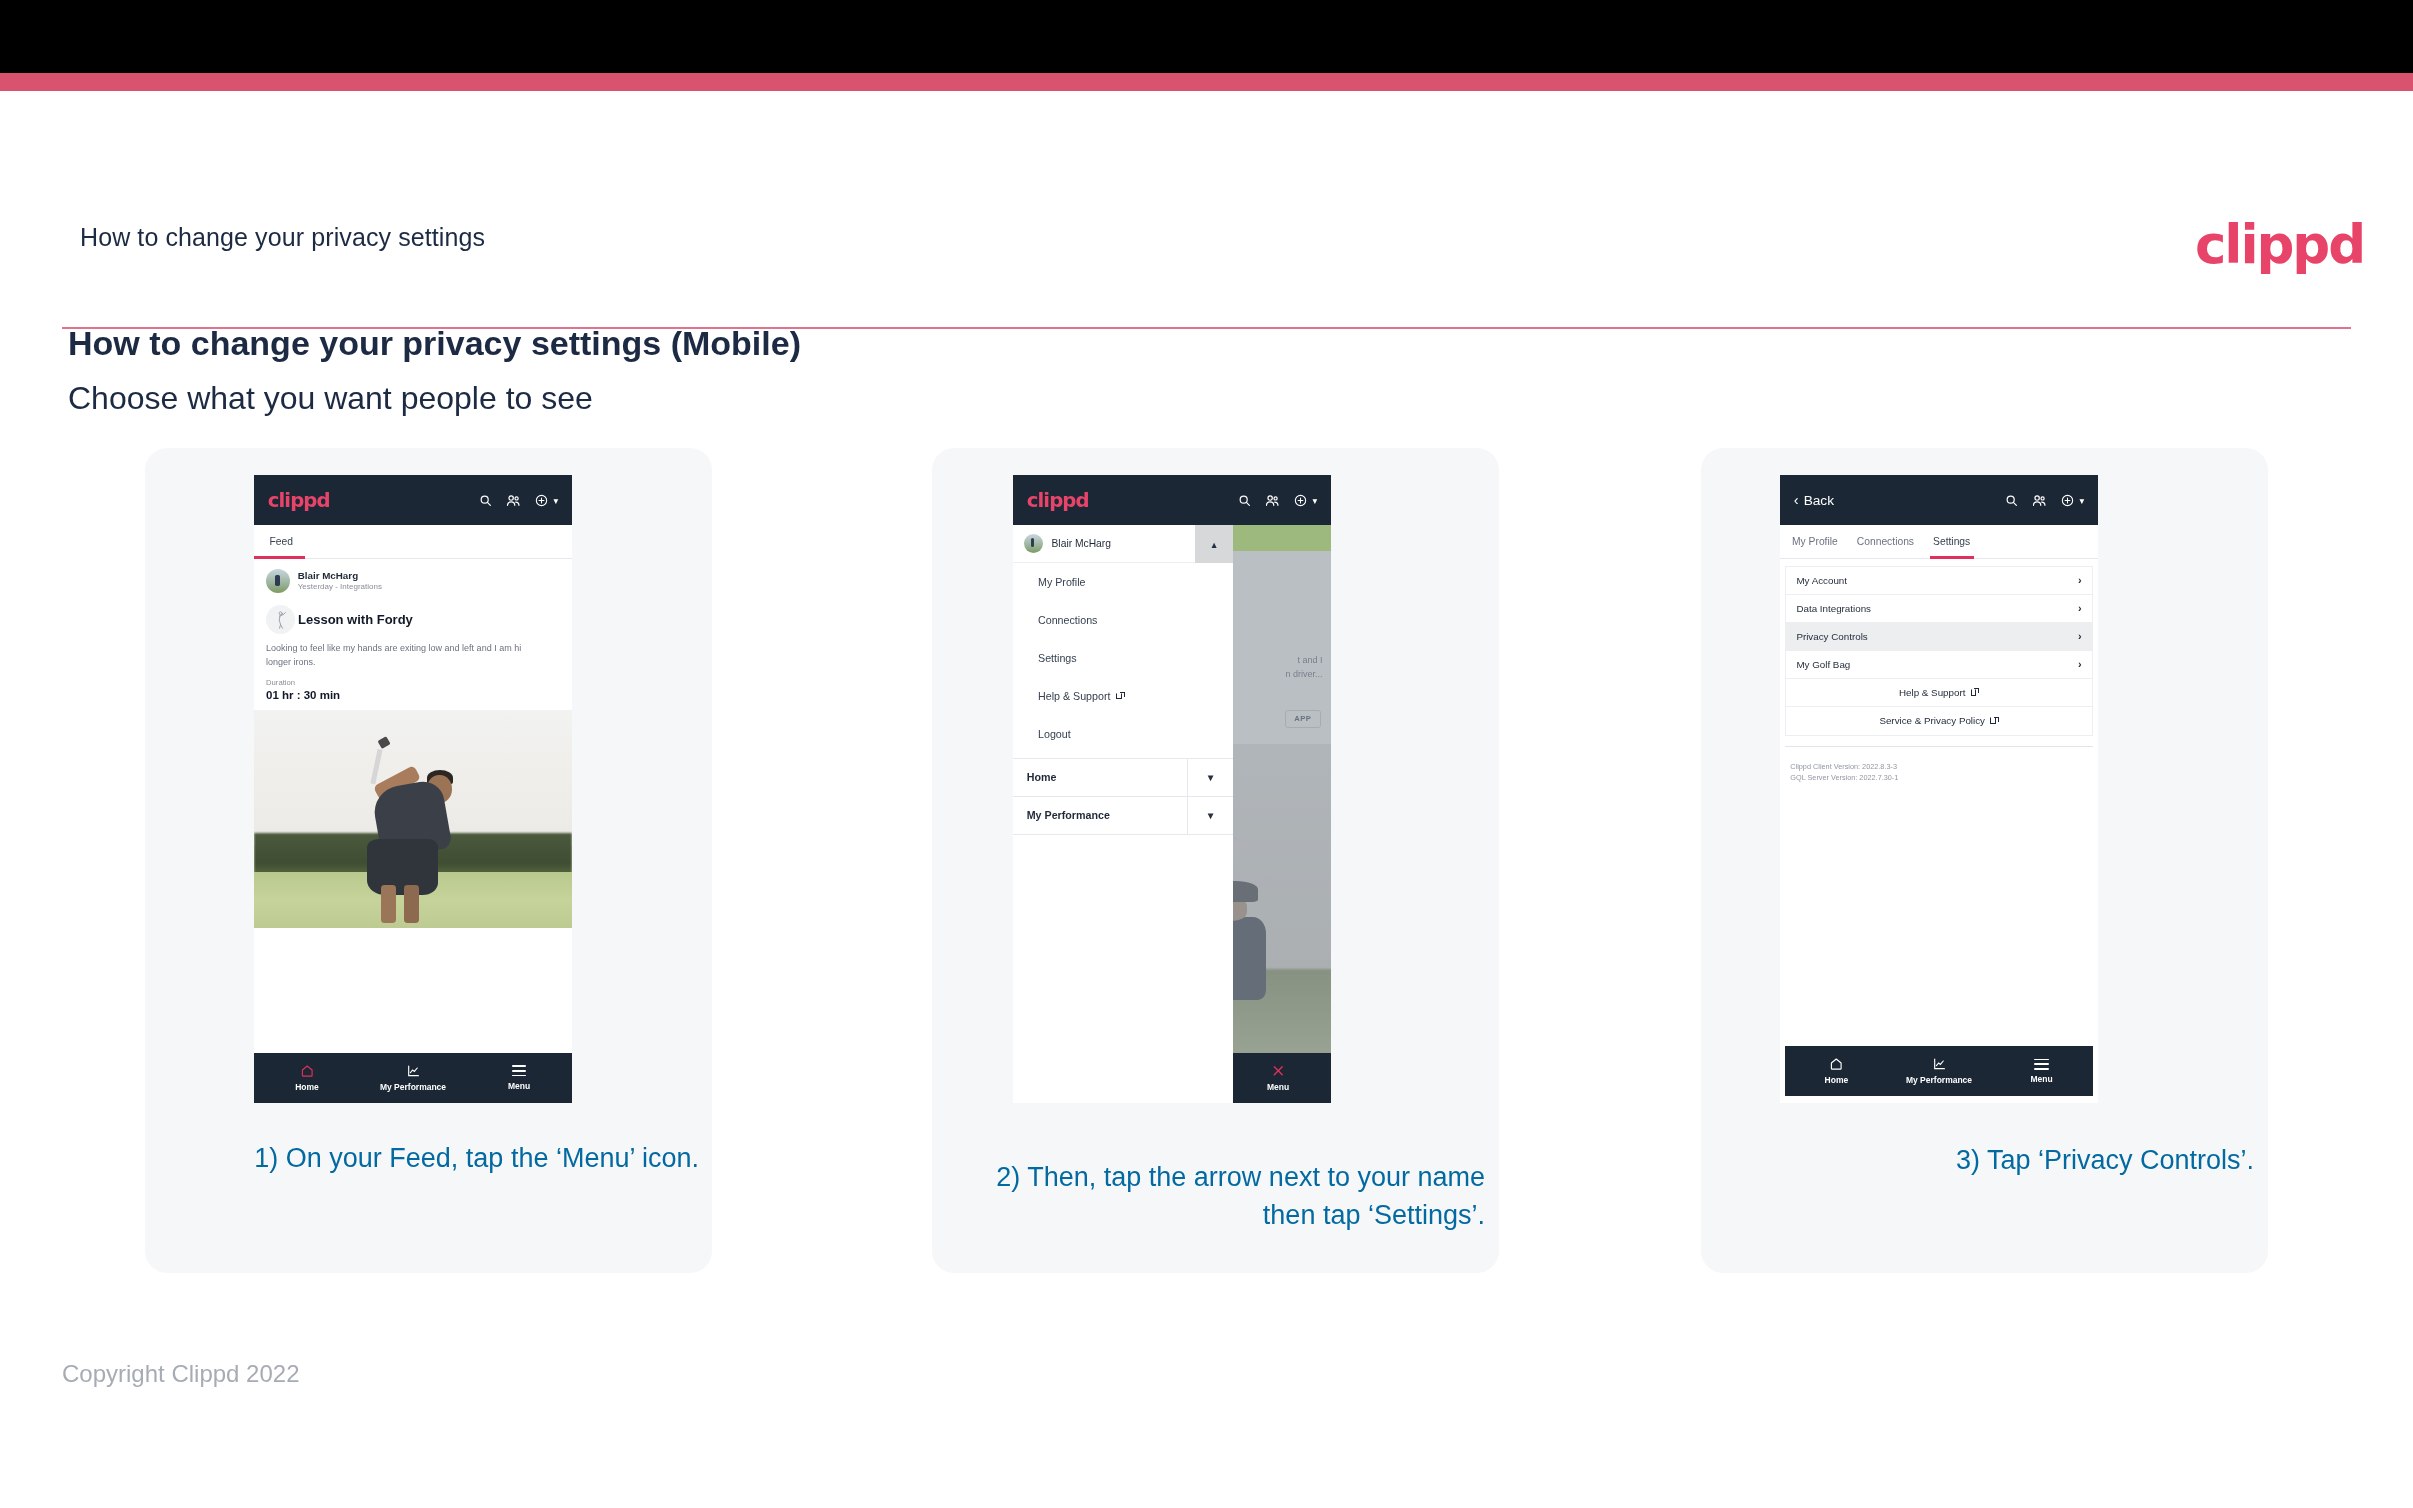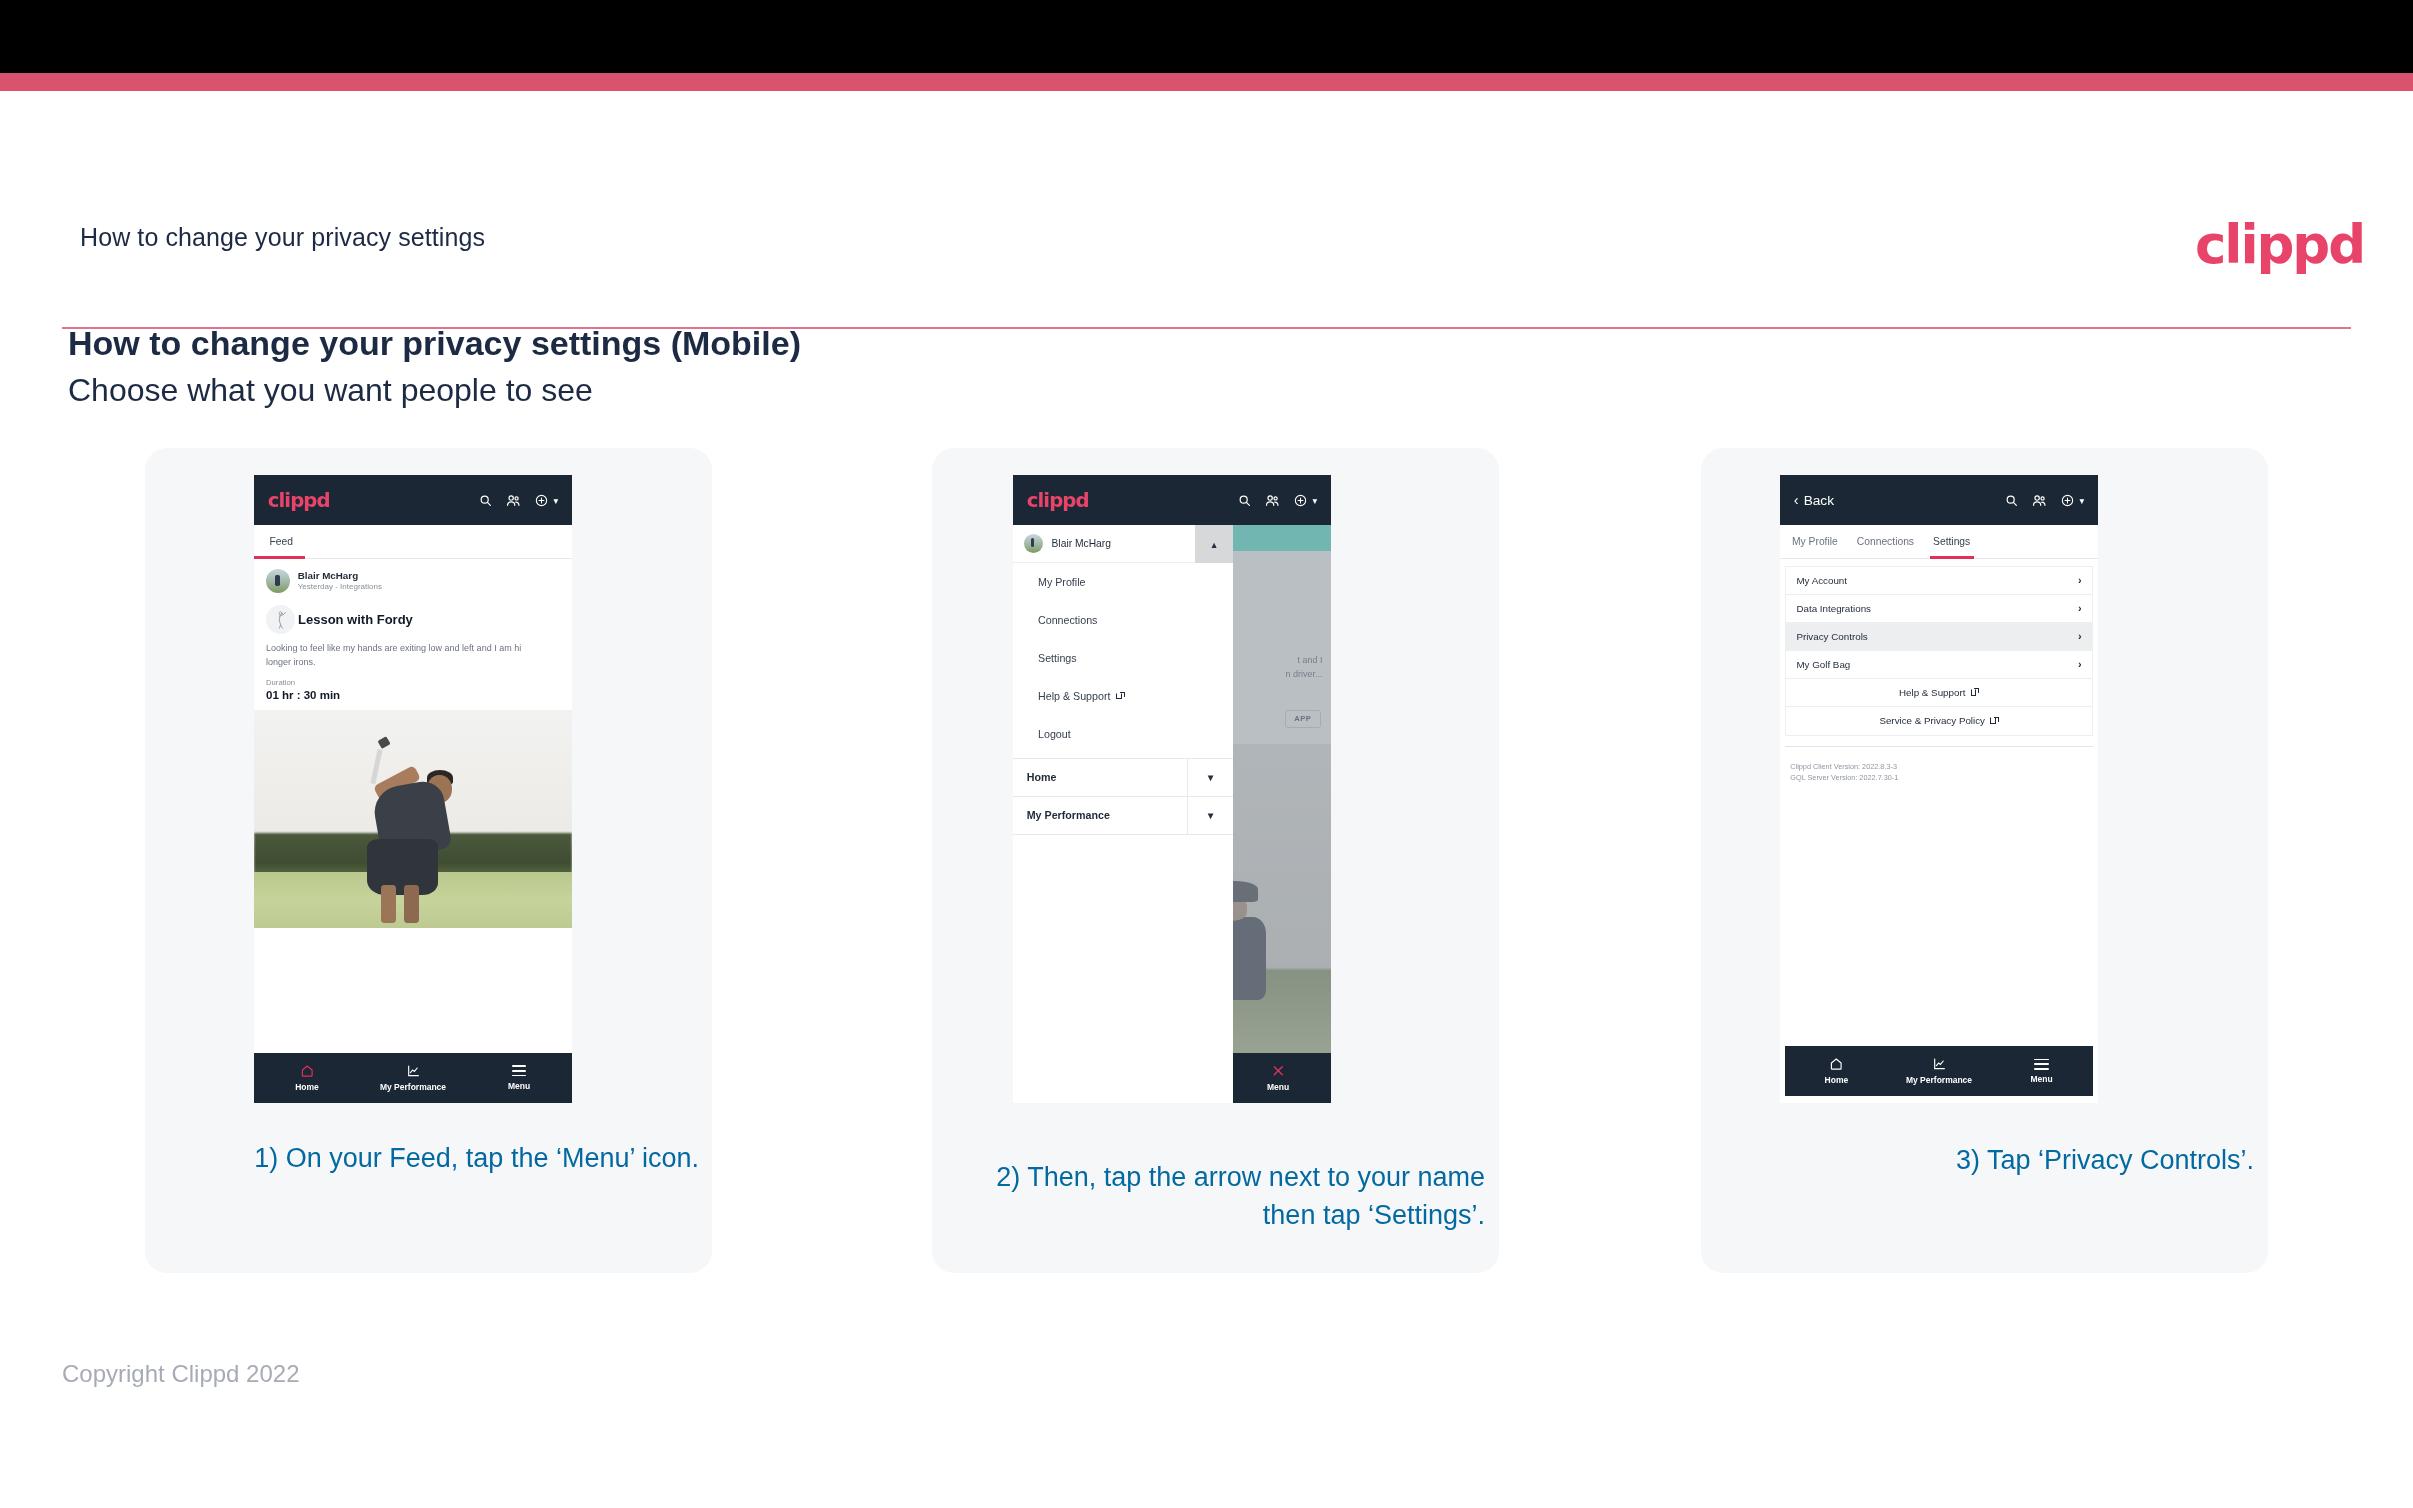--- a/index.html
+++ b/index.html
@@ -24,21 +24,21 @@
   .hdr-logo {
     position: absolute; right: 49px; top: 123px;
     font-size: 53px; font-weight: 700; color: #e8446a;
     letter-spacing: -2.1px; font-family: "DejaVu Sans", sans-serif;
   }
   .hdr-rule { position: absolute; left: 62px; top: 236px; width: 2289px; height: 1.7px; background: #e0748d; }
 
   
   .title-block { position: absolute; left: 68px; top: 323px; }
   .title-main { font-size: 34px; font-weight: 700; color: #1c2a44; line-height: 1.22; }
-  .title-sub  { font-size: 32px; font-weight: 400; color: #1c2a44; line-height: 1.22; margin-top: 7px; }
+  .title-sub  { font-size: 32px; font-weight: 400; color: #1c2a44; line-height: 1.22; margin-top: 15px; }
 
   
   .cards { position: absolute; left: 0; top: 448px; width: 2413px; height: 829px; }
   .card {
     position: absolute; top: 0; width: 567px; height: 825px;
     background: #f6f7f9; border-radius: 22px;
   }
   .card.c1 { left: 145px; }
   .card.c2 { left: 932px; }
   .card.c3 { left: 1701px; }
@@ -146,21 +146,21 @@
   .bn-item { flex: 1; display: flex; flex-direction: column; align-items: center; gap: 4.3px; }
   .bn-item .lbl { font-size: 8.5px; color: #ffffff; font-weight: 600; }
   .hamburger { width: 14.5px; }
   .hamburger i { display: block; height: 1.7px; background: #fff; margin-bottom: 3px; border-radius: 0.9px; }
   .hamburger i:last-child { margin-bottom: 0; }
 
   
   .drawer-wrap { position: relative; height: 579px; background: #ffffff; overflow: hidden; }
   .dim-layer {
     position: absolute; right: 0; top: 0; width: 112px; height: 100%;
-    background: #5eead4; overflow: hidden;
+    background: #bef264; overflow: hidden;
   }
   .dim-inner { position: absolute; right: 0; top: 0; width: 205px; height: 100%; }
   .dim-card { position: absolute; left: 0; right: 0; top: 26px; bottom: 0; background: #ffffff; }
   .dim-text { position: absolute; right: 8.5px; top: 128px; font-size: 9px; color: #6b7280; line-height: 1.6; text-align: right; }
   .dim-app {
     position: absolute; right: 10.3px; top: 185px; padding: 3.4px 8.5px; font-size: 7.7px; color: #4b5563;
     border: 0.9px solid #cfd8d4; border-radius: 2.6px; letter-spacing: 0.4px; font-weight: 600;
   }
   .dim-photo {
     position: absolute; left: 0; right: 0; top: 219px; bottom: 0;

